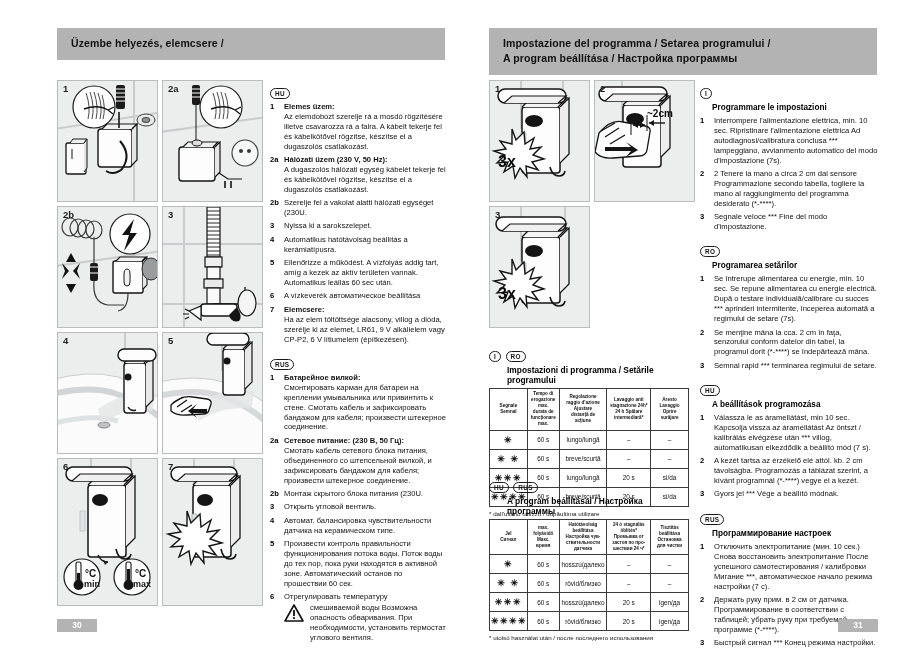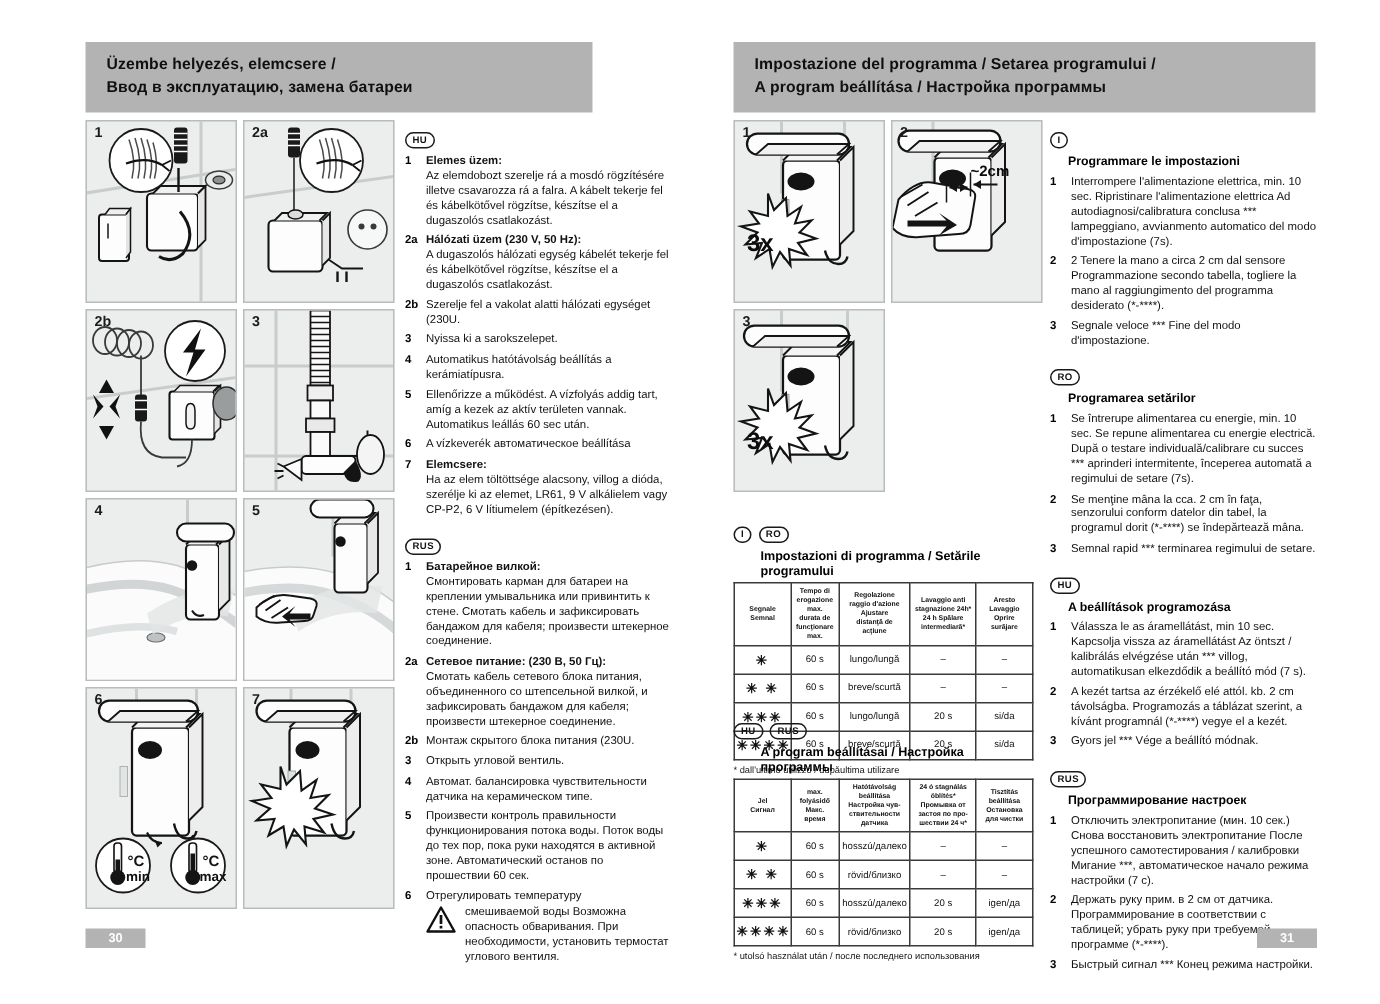--- a/index.html
+++ b/index.html
@@ -30,21 +30,21 @@
     padding: 8px 14px 9px 14px;
   }
   .header-band .line {
     font-size: 10.5px;
     font-weight: bold;
     color: #101010;
     line-height: 15px;
     letter-spacing: .1px;
     white-space: nowrap;
   }
-  .hdr-left  { left: 57px; top: 28px; width: 338px; }
+  .hdr-left  { left: 57px; top: 28px; width: 388px; }
   .hdr-right { left: 489px; top: 28px; width: 388px; }
 
   
   .fig {
     position: absolute;
     background: #eceeee;
     border: 1px solid #b9bcbc;
     overflow: hidden;
   }
   .fig-num {
@@ -146,21 +146,20 @@
 </head>
 <body>
 
 <div class="page">
 
   <div class="sheet sheet-left"></div>
   <div class="sheet sheet-right"></div>
 
   <div class="header-band hdr-left">
     <div class="line">Üzembe helyezés, elemcsere /</div>
-    <div class="line">Ввод в эксплуатацию, замена батареи</div>
   </div>
 
   <div class="header-band hdr-right">
     <div class="line">Impostazione del programma / Setarea programului /</div>
     <div class="line">A program beállítása / Настройка программы</div>
   </div>
 
   <div class="fig" style="left:57px; top:80px; width:101px; height:122px;">
     <div class="tileline v" style="left:75px;"></div>
     <div class="tileline h" style="top:38px; transform:rotate(-9deg);"></div>

